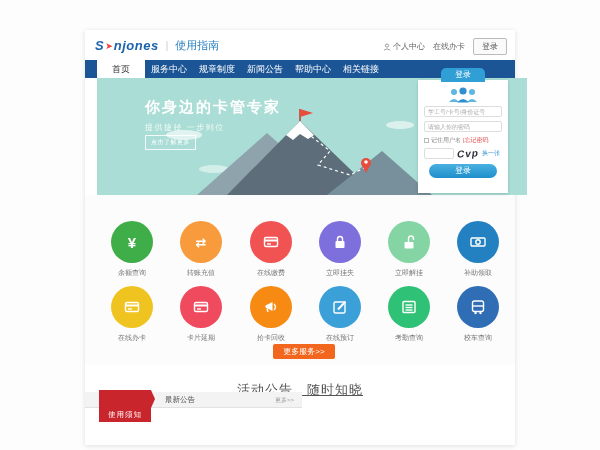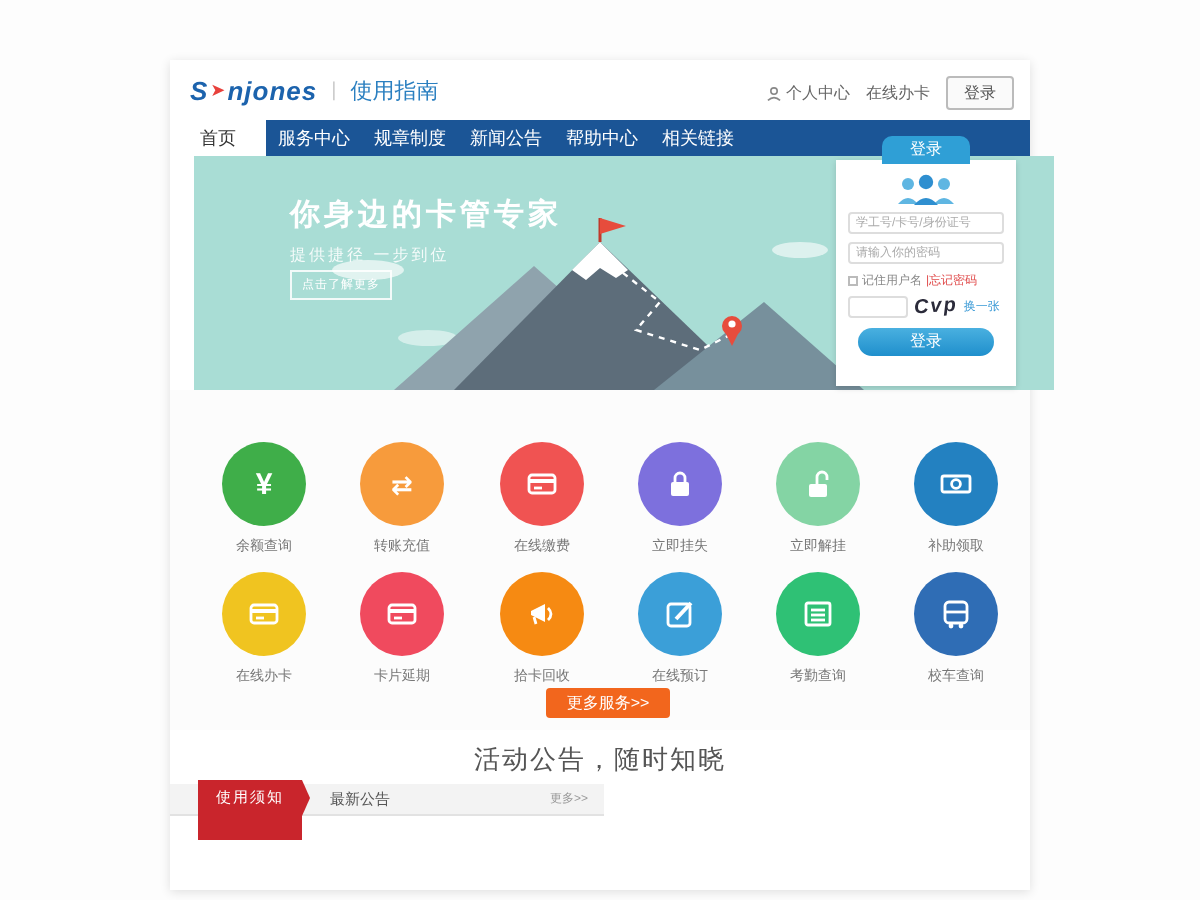--- a/index.html
+++ b/index.html
@@ -14,21 +14,21 @@
   .logo-wrap { position:absolute; left:10px; top:8px; display:flex; align-items:center; }
   .logo { font-size:13px; font-weight:bold; font-style:italic; color:#1c63ad; letter-spacing:.5px; }
   .logo-arrow { color:#e8413c; font-size:9px; margin:0 1px; font-style:normal; }
   .hdr-div { color:#ccc; font-size:10px; margin:0 7px; }
   .site-name { color:#2a7fc0; font-size:11px; font-style:normal; font-weight:normal; }
   .hdr-right { position:absolute; right:8px; top:8px; display:flex; align-items:center; gap:8px; }
   .hdr-link { font-size:8px; color:#666; display:flex; align-items:center; gap:2px; }
   .hdr-login { font-size:8px; color:#555; border:1px solid #bbb; border-radius:2px; padding:2px 8px; background:#fafafa; }
 
   
-  .nav { position:absolute; left:0; top:30px; width:430px; height:18px; background:#1b5596; display:flex; padding-left:0; }
+  .nav { position:absolute; left:0; top:30px; width:430px; height:18px; background:#1b5596; display:flex; padding-left:12px; }
   .nav-item { width:48px; height:18px; line-height:18px; text-align:center; font-size:9px; color:#fff; cursor:pointer; }
   .nav-item.active { background:#fff; color:#333; }
 
   
   .hero { position:absolute; left:12px; top:48px; width:430px; height:117px; background:#a9ddd5; overflow:hidden; }
   .hero-title { position:absolute; left:48px; top:20px; font-size:15px; font-weight:bold; color:#fff; letter-spacing:2px; }
   .hero-sub { position:absolute; left:48px; top:44px; font-size:8px; color:rgba(255,255,255,.88); letter-spacing:1.5px; }
   .hero-cta { position:absolute; left:48px; top:57px; font-size:6px; color:#fff; border:1px solid rgba(255,255,255,.85); padding:2px 5px; letter-spacing:.5px; }
   .hero-art { position:absolute; left:55px; bottom:0; }
 
@@ -58,25 +58,25 @@
   .svc-grid { position:absolute; left:0; top:26px; width:430px; }
   .svc-item { position:absolute; width:60px; text-align:center; cursor:pointer; }
   .svc-circle { width:42px; height:42px; border-radius:50%; margin:0 auto; display:flex; align-items:center; justify-content:center; }
   .svc-label { font-size:7px; color:#777; margin-top:5px; }
   .glyph { color:#fff; font-size:15px; font-weight:bold; line-height:1; }
   .more-btn { position:absolute; left:188px; top:149px; width:62px; height:15px; background:#f2661d; border-radius:2px;
     color:#fff; font-size:8px; text-align:center; line-height:15px; }
 
   
   .ann { position:absolute; left:0; top:335px; width:430px; height:80px; background:#fff; }
-  .ann .sec-title { margin-top:6px; }
+  .ann .sec-title { margin-top:16px;text-decoration:underline; }
   .ann-bar { position:absolute; top:27px; height:16px; background:#f3f3f3; border-bottom:1px solid #e2e2e2; }
   .ann-bar.left { left:0; width:217px; }
   .ann-bar.right { left:223px; width:207px; }
-  .ribbon { position:absolute; top:-2px; height:30px; line-height:18px; padding:0 9px; color:#fff; font-size:7.5px; letter-spacing:1px; }
+  .ribbon { position:absolute; top:-2px; height:18px; line-height:18px; padding:16px 9px; color:#fff; font-size:7.5px; letter-spacing:1px; }
   .ribbon.red { left:14px; background:#c9252c; }
   .ribbon.green { left:14px; background:#2ba33a; }
   .ribbon:after { content:""; position:absolute; right:-4px; top:0; border-style:solid; border-width:9px 0 9px 4px; }
   .ribbon.red:after { border-color:transparent transparent transparent #c9252c; }
   .ribbon.green:after { border-color:transparent transparent transparent #2ba33a; }
   .ann-tab2 { position:absolute; left:80px; top:0; font-size:7.5px; color:#555; line-height:16px; }
   .ann-more { position:absolute; right:8px; top:0; font-size:6px; color:#999; line-height:16px; }
 </style>
 </head>
 <body>

